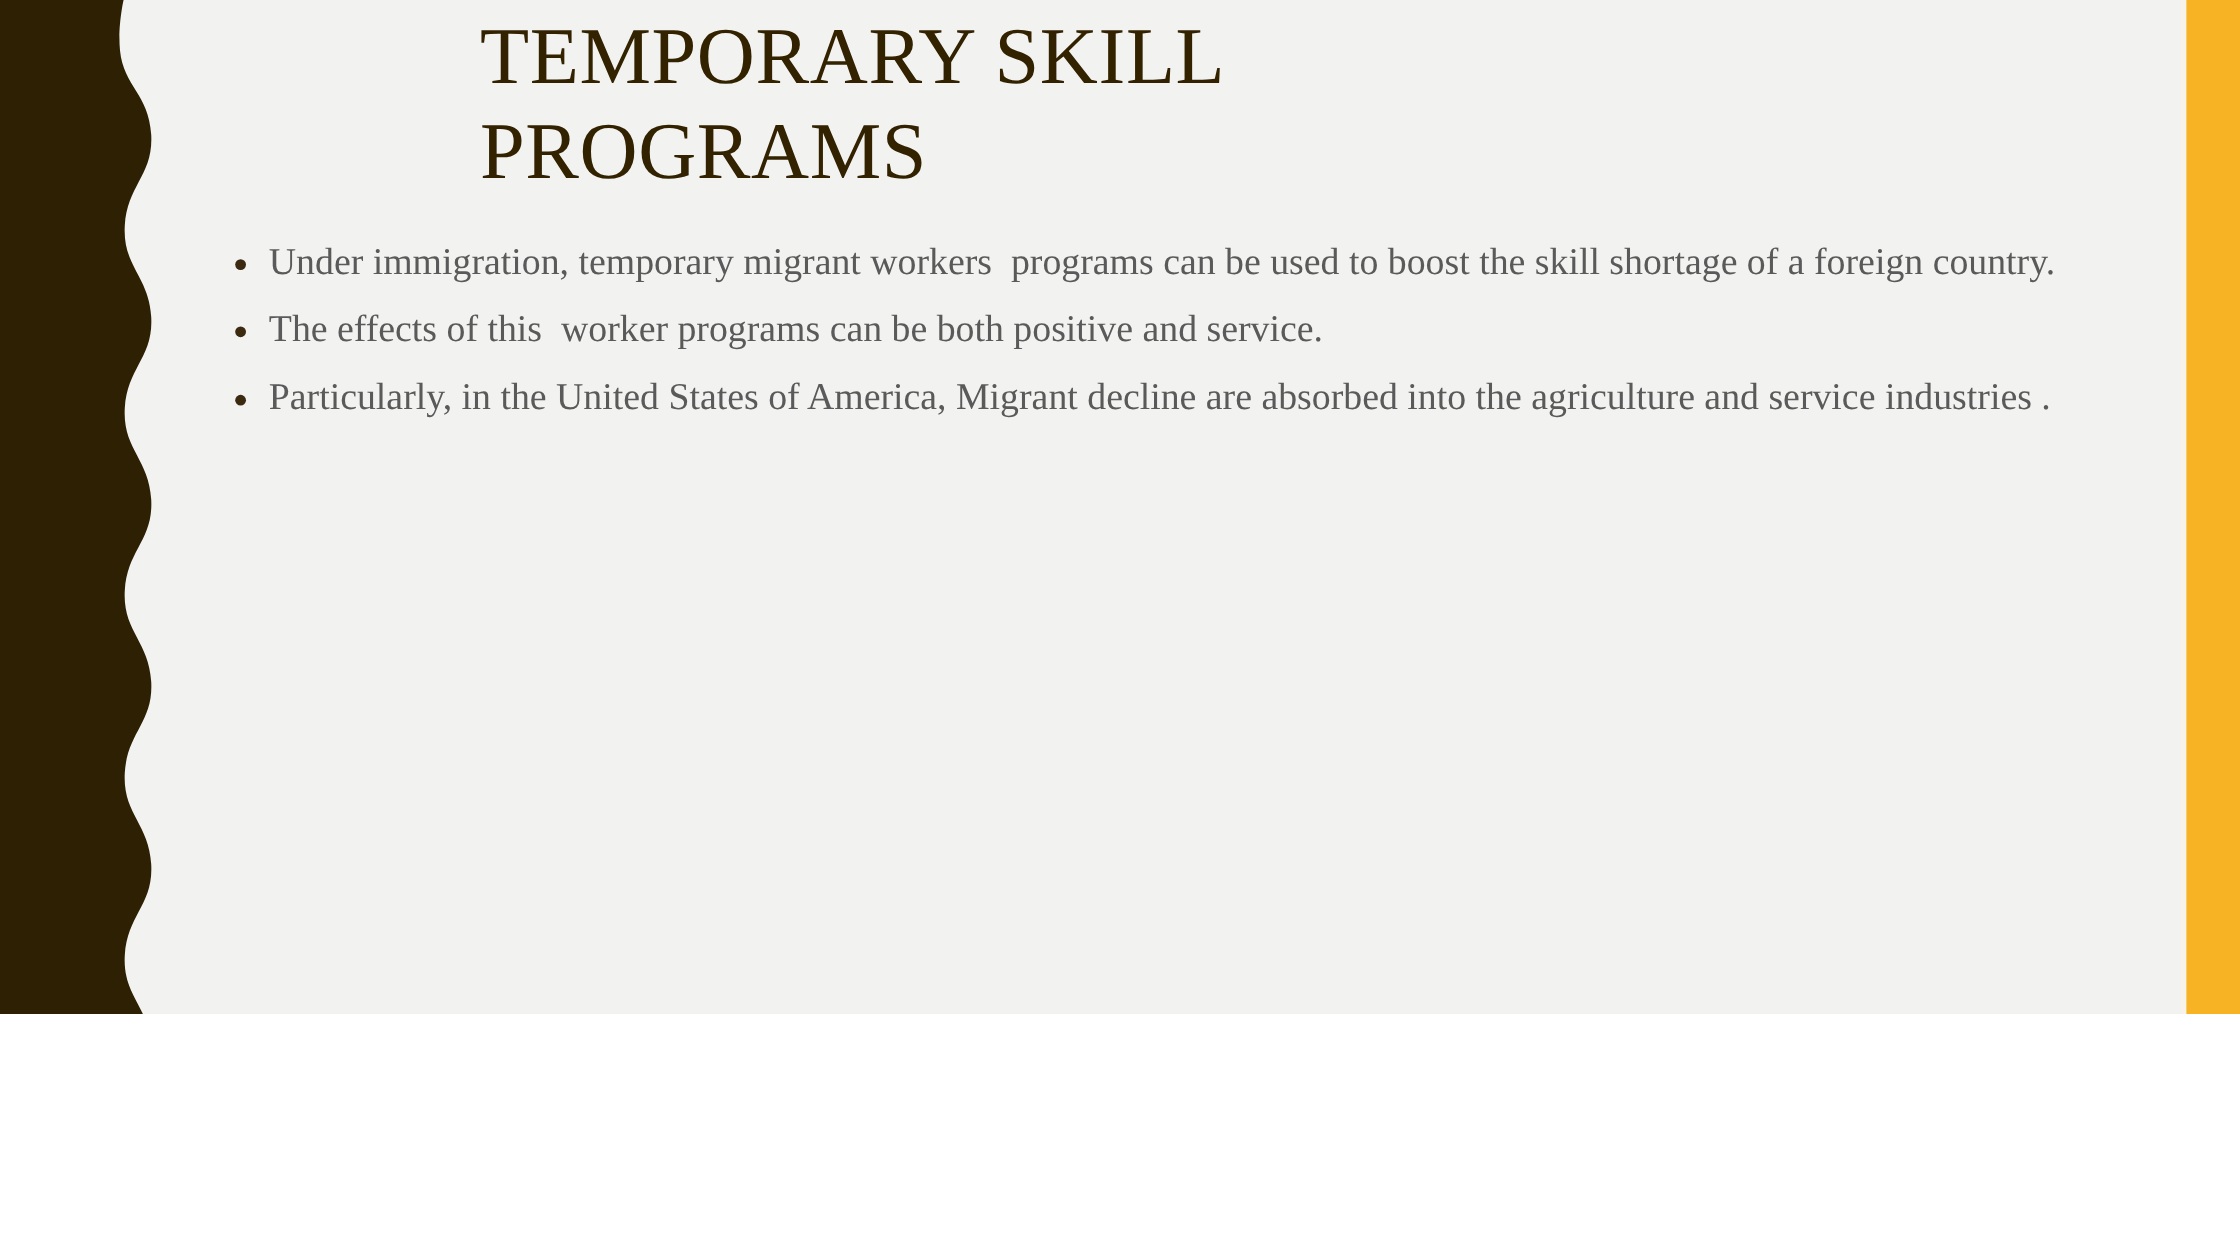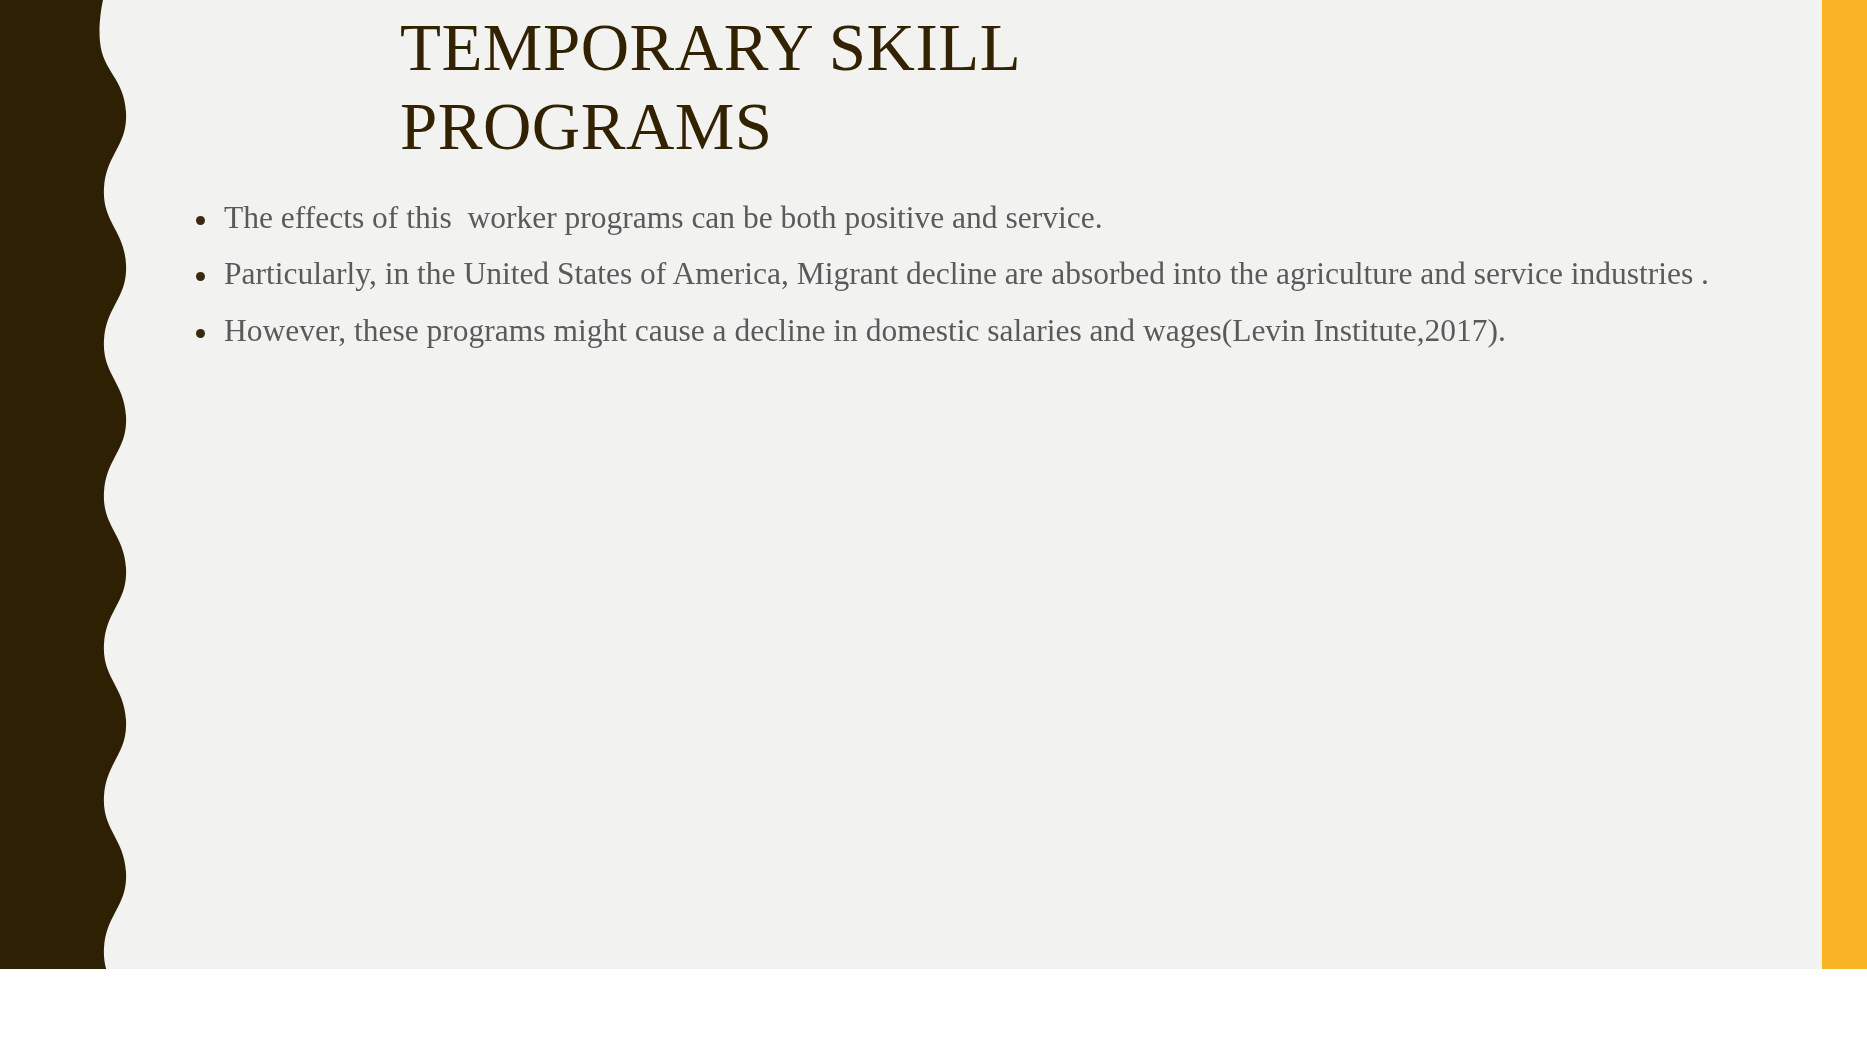--- a/index.html
+++ b/index.html
@@ -3,21 +3,21 @@
 <meta charset="utf-8">
 <style>
   html, body {
     margin: 0;
     padding: 0;
     background: #ffffff;
   }
   #slide {
     position: relative;
     width: 1867px;
-    height: 969px;
+    height: 845px;
     background: #F2F2F0;
     overflow: hidden;
     font-family: "Liberation Serif", "DejaVu Serif", serif;
   }
 
   
   #left-band {
     position: absolute;
     left: 0;
     top: 0;
@@ -129,25 +129,25 @@
 
   <div id="right-gap"></div>
   <div id="right-bar"></div>
 
   <h1 id="title">TEMPORARY SKILL
 PROGRAMS</h1>
 
   <div id="body">
     <div class="bullet-row">
       <span class="bullet-dot"></span>
+      <span class="bullet-text">Under immigration, temporary migrant workers  programs can be used to boost the skill shortage of a foreign country.</span>
+    </div>
+    <div class="bullet-row">
+      <span class="bullet-dot"></span>
       <span class="bullet-text">The effects of this  worker programs can be both positive and service.</span>
     </div>
     <div class="bullet-row">
       <span class="bullet-dot"></span>
       <span class="bullet-text">Particularly, in the United States of America, Migrant decline are absorbed into the agriculture and service industries .</span>
     </div>
-    <div class="bullet-row">
-      <span class="bullet-dot"></span>
-      <span class="bullet-text">However, these programs might cause a decline in domestic salaries and wages(Levin Institute,2017).</span>
-    </div>
   </div>
 
 </div>
 
 </body></html>

